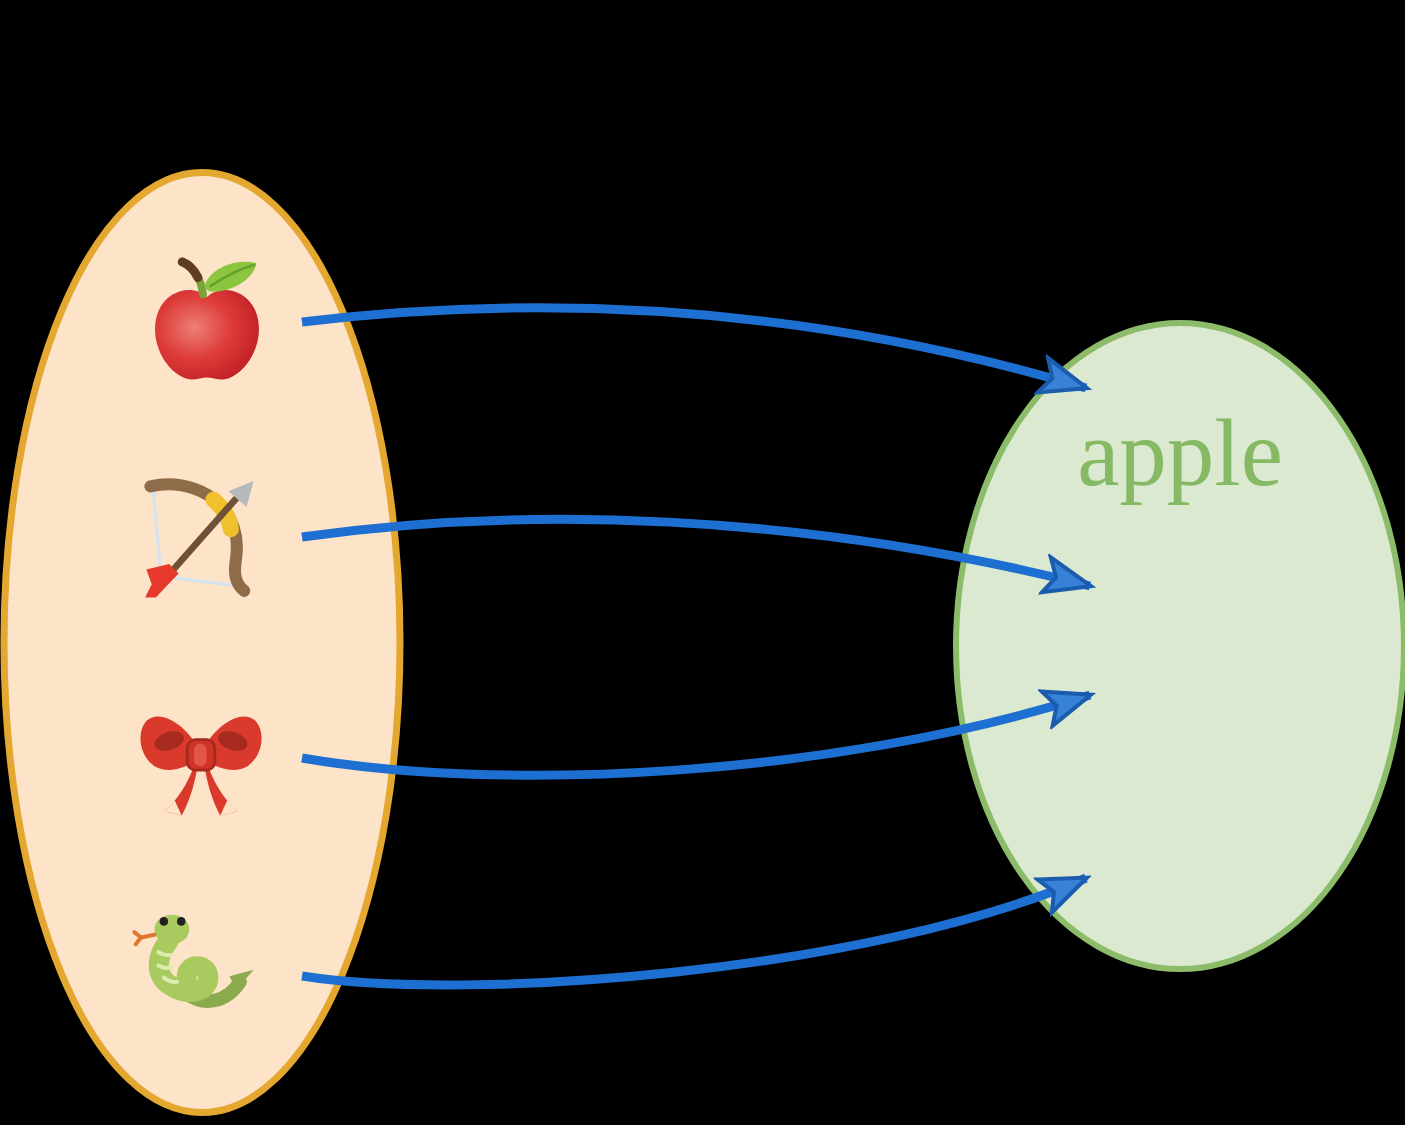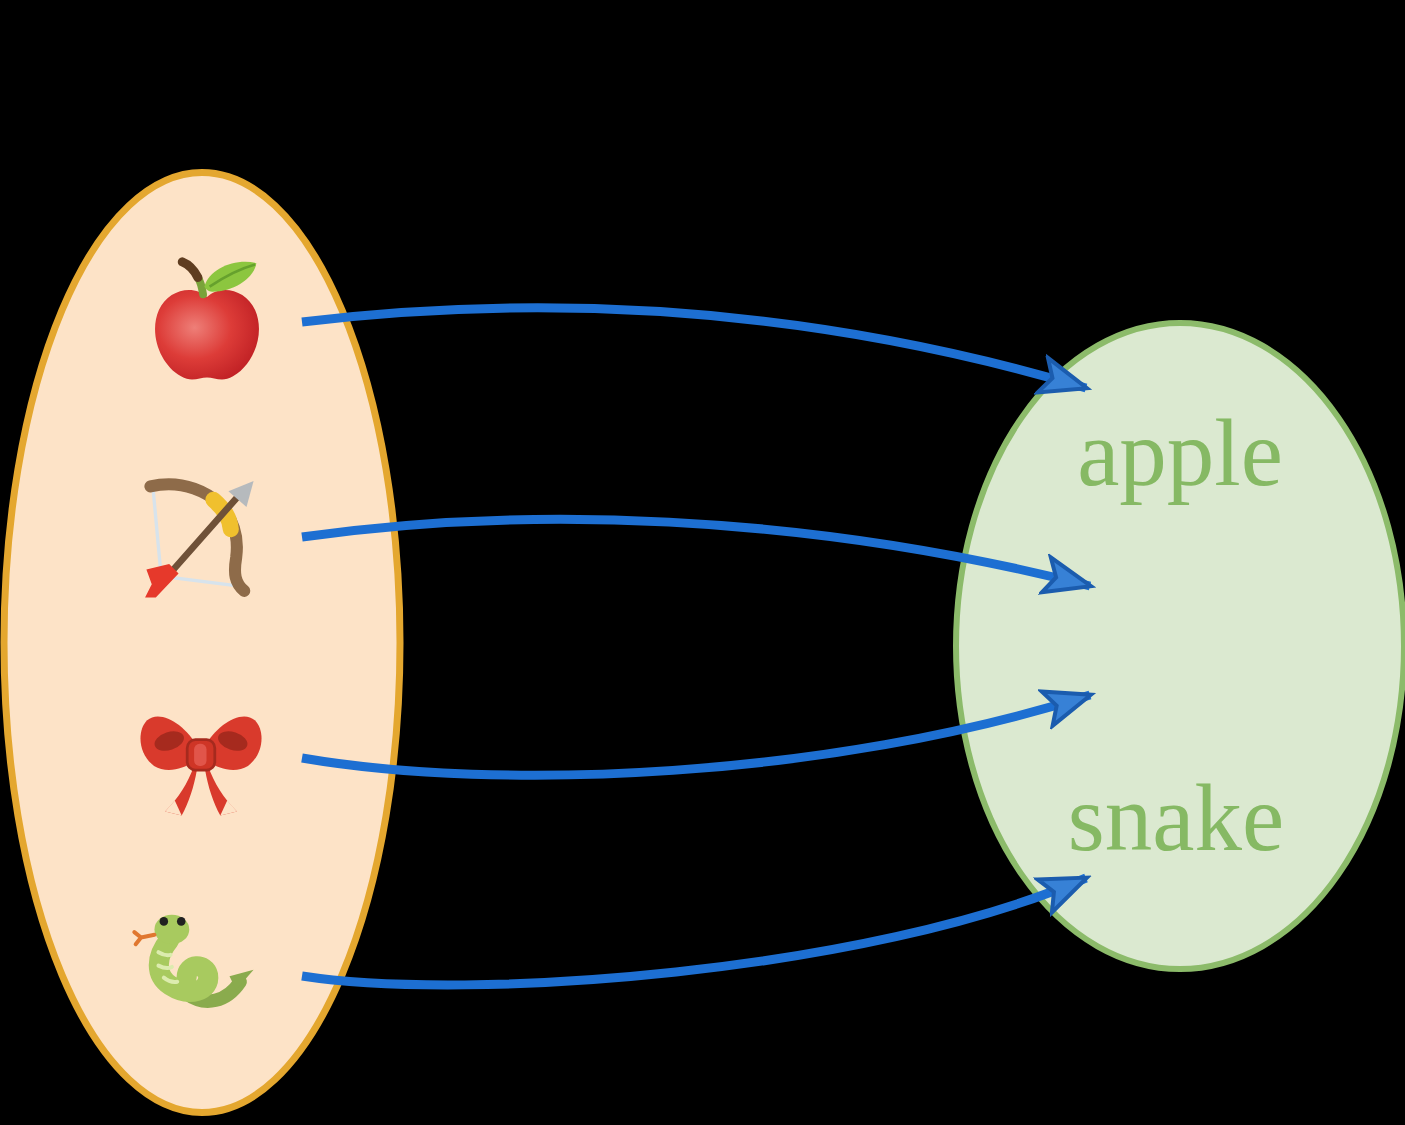--- a/index.html
+++ b/index.html
@@ -89,15 +89,14 @@
       <path d="M27,24 C17,36 16,50 28,58 C42,67 58,62 56,50 C54,41 40,41 40,52" stroke="#a8ca5f" stroke-width="15" fill="none" stroke-linecap="round"></path>
       <path d="M19,33 q 5,3 9,2 M19,43 q 6,3 10,1 M23,52 q 5,4 10,3" stroke="#dcecae" stroke-width="3" fill="none" stroke-linecap="round"></path>
       <ellipse cx="29" cy="16" rx="13" ry="11" fill="#a8ca5f"></ellipse>
       <circle cx="23" cy="10" r="3.2" fill="#212121"></circle>
       <circle cx="36" cy="10" r="3.2" fill="#212121"></circle>
       <path d="M16,20 L6,22 M6,22 L1,18 M6,22 L2,27" stroke="#e0772f" stroke-width="3" fill="none" stroke-linecap="round"></path>
     </g>
   </svg>
 
   <div class="word word-apple">apple</div>
-  <div class="word word-snake">snake</div>
 
 </div>
 
 </body></html>

